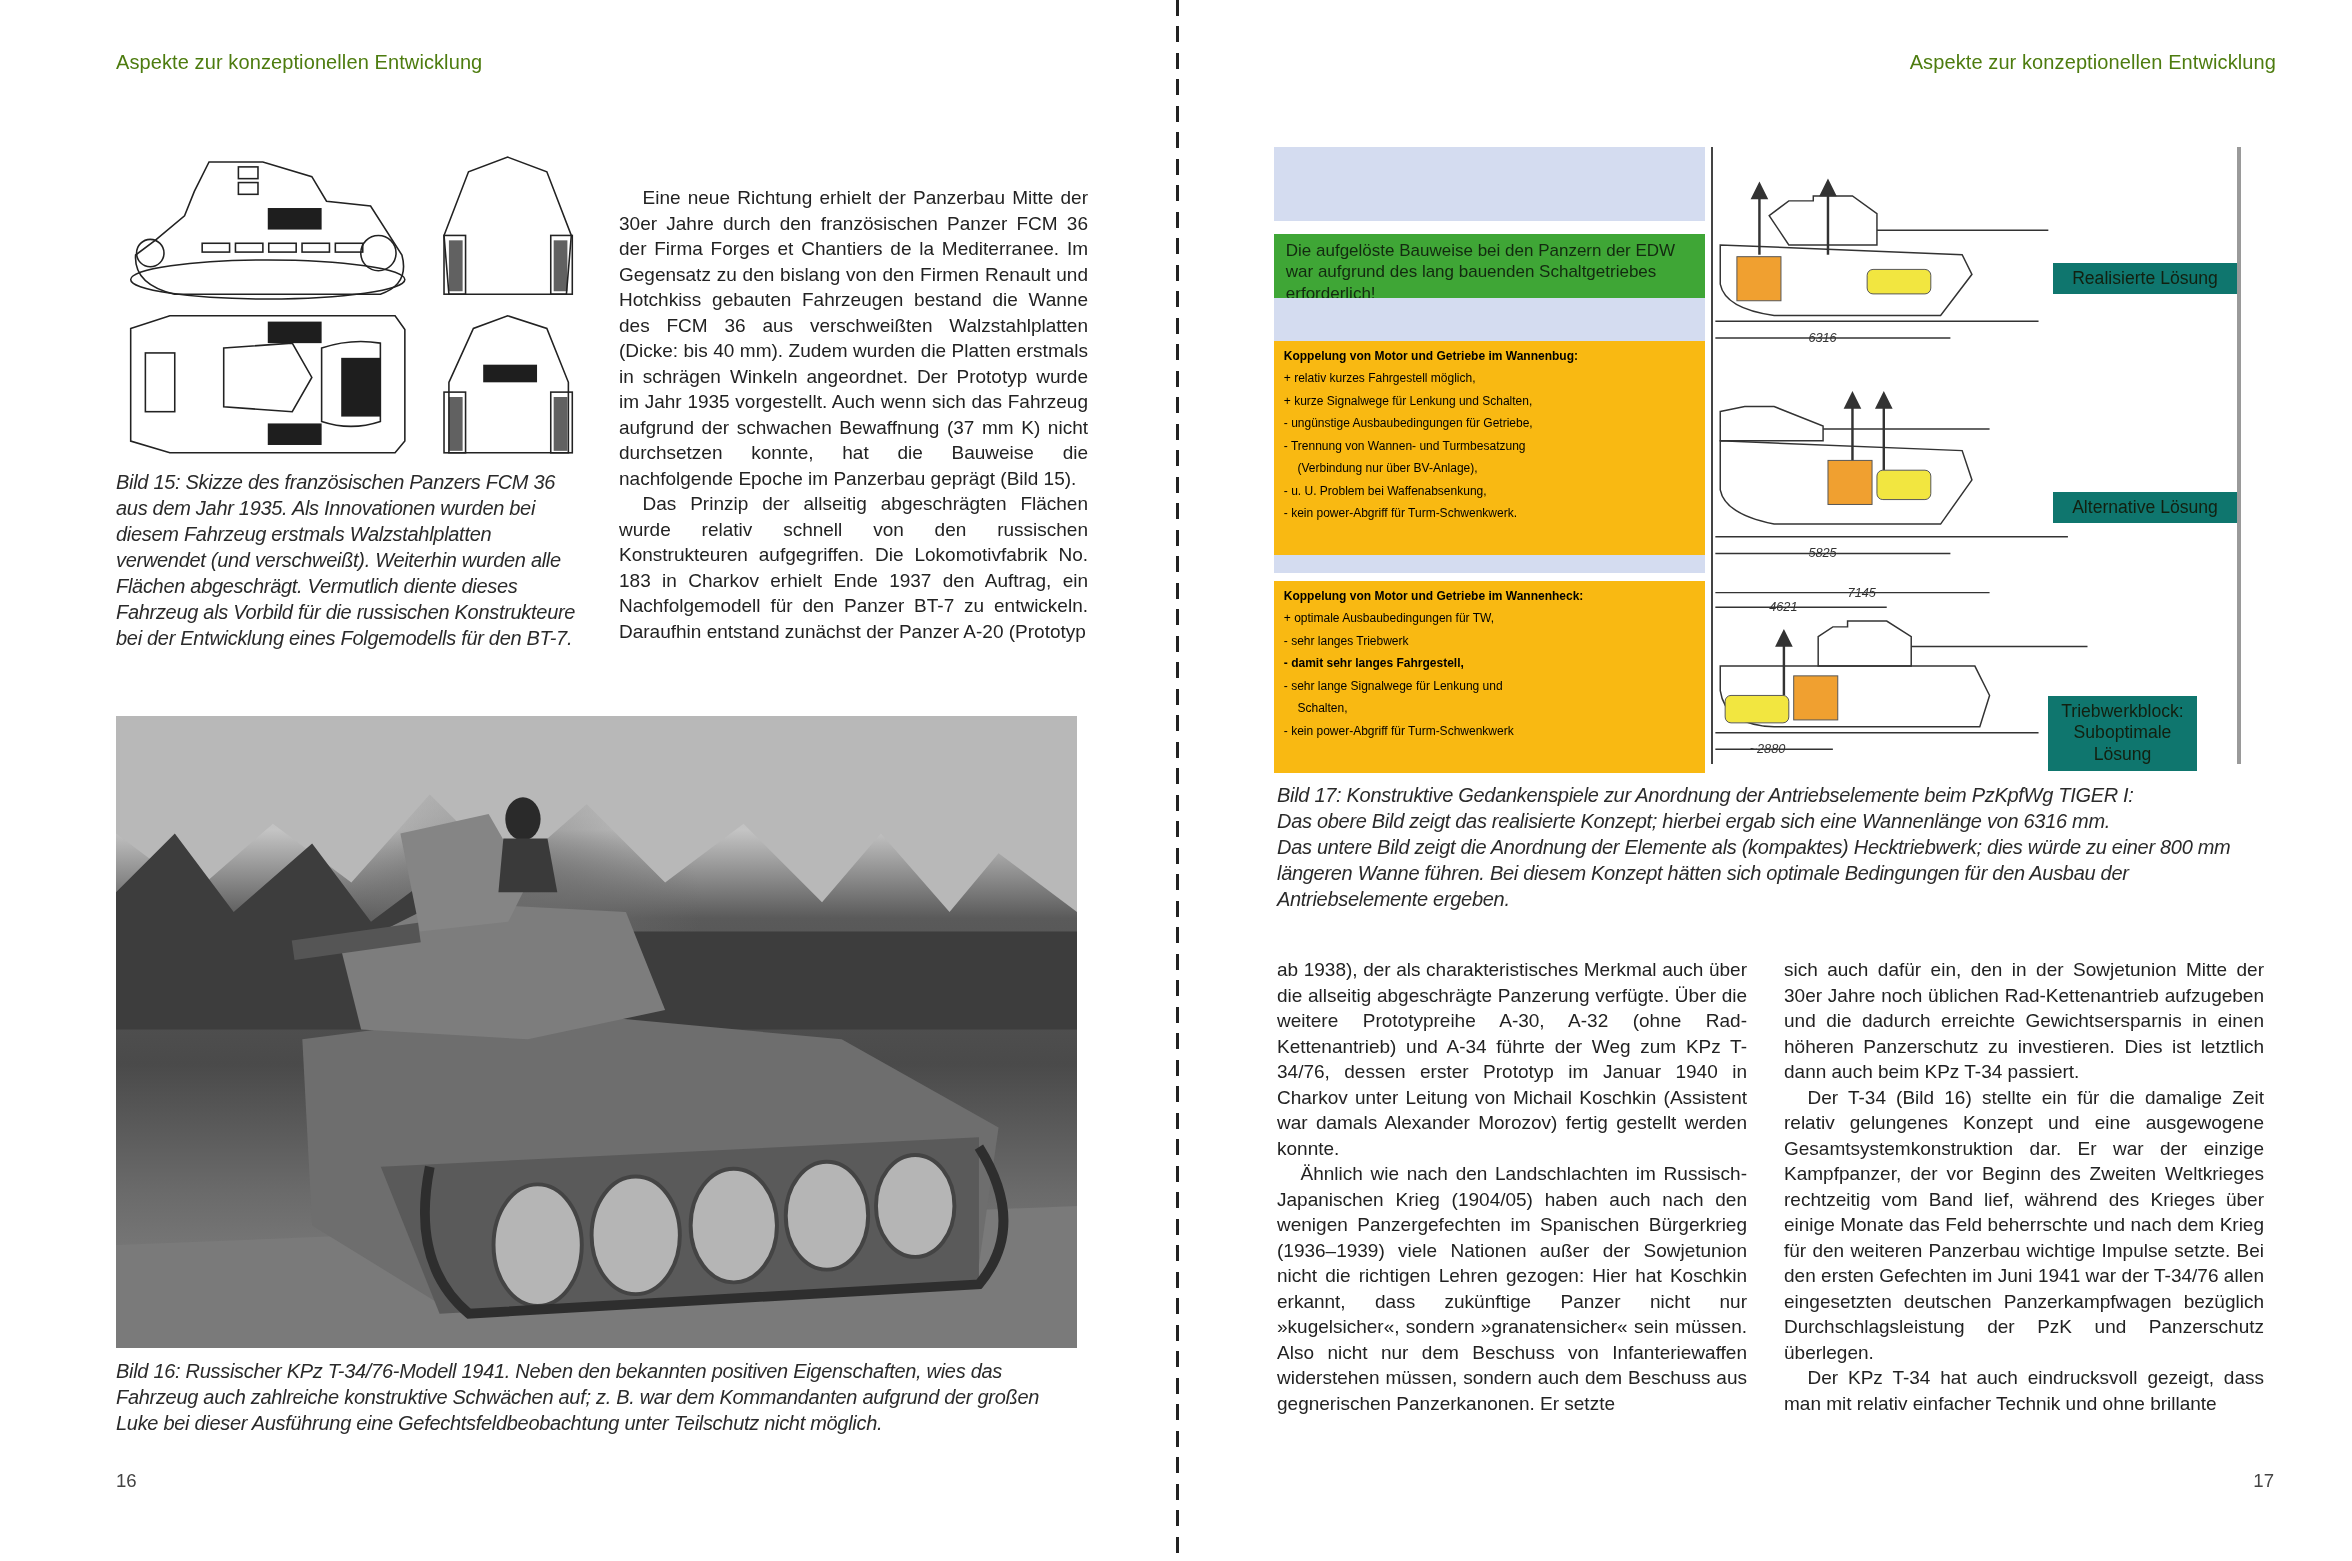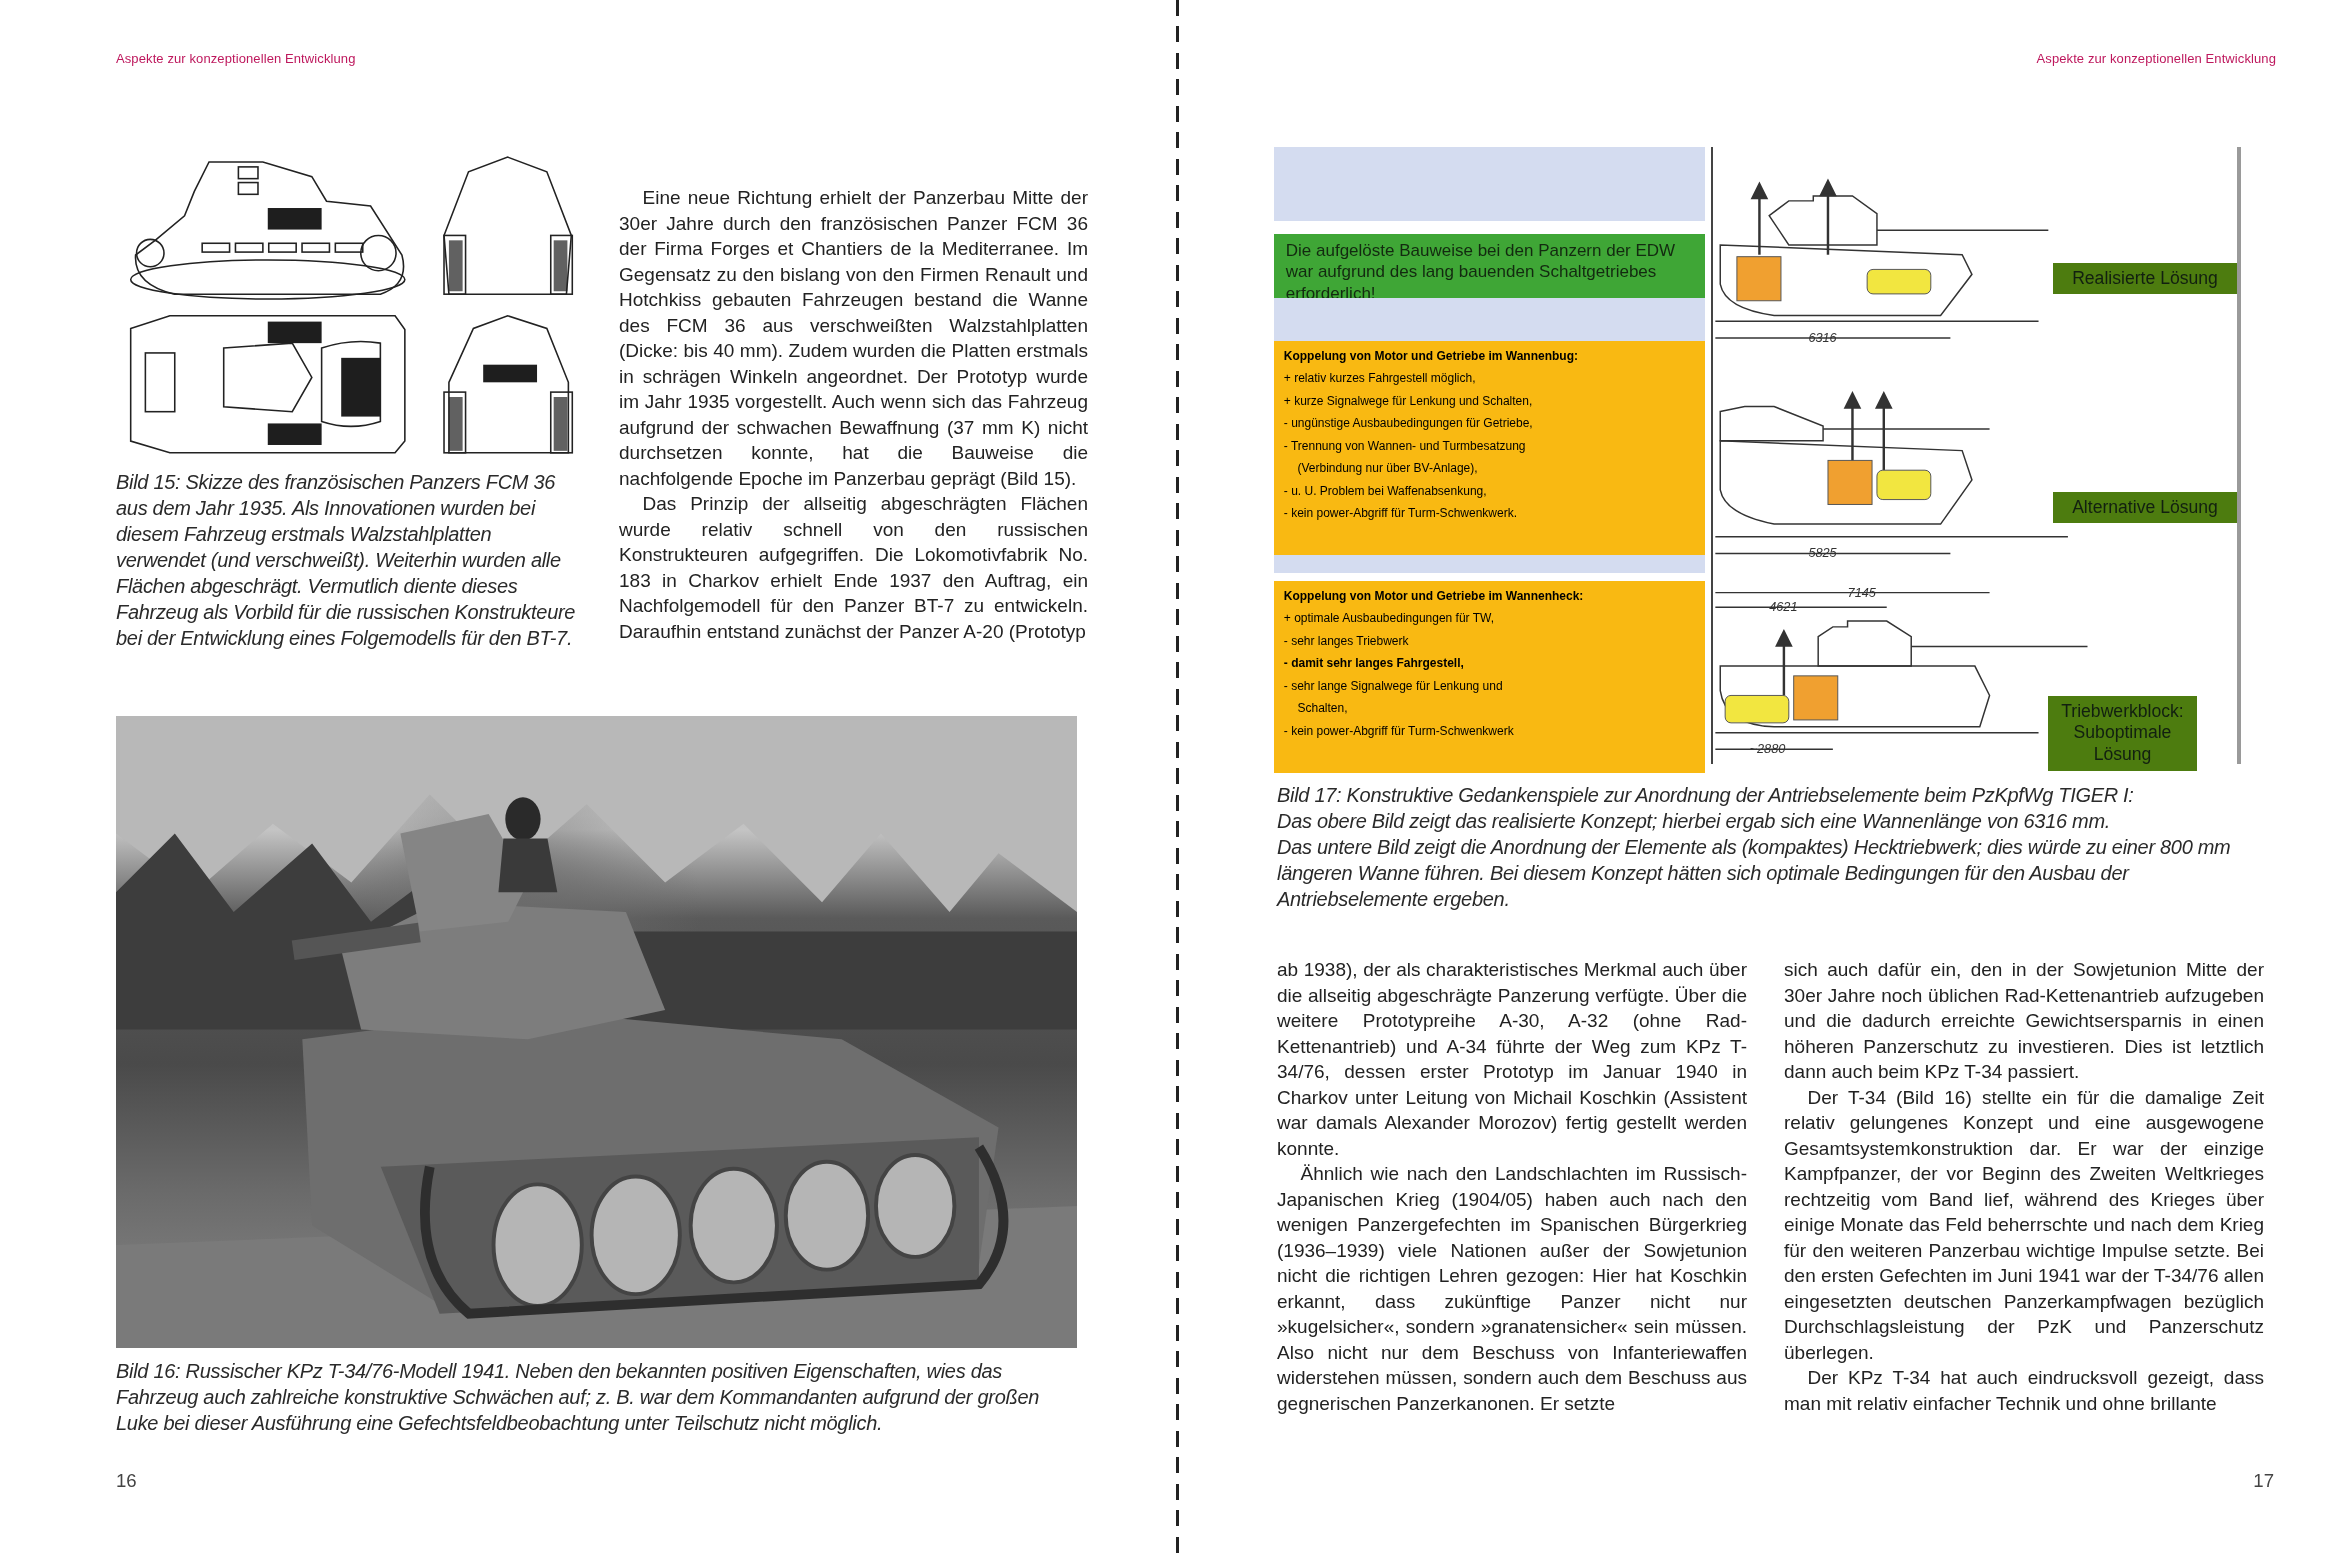--- a/index.html
+++ b/index.html
@@ -9,21 +9,21 @@
   .page { position: absolute; top: 0; height: 1561px; }
   .page-left { left: 0; width: 1176px; }
   .page-right { left: 1179px; width: 1173px; }
 
   .divider {
     position: absolute; left: 1176px; top: 0; width: 2.9px; height: 1561px;
     background: repeating-linear-gradient(to bottom, #222 0 15.7px, transparent 15.7px 26.5px);
   }
 
   .running-head {
-    position: absolute; top: 51px; font-size: 13px; color: #be185d; letter-spacing: 0.1px;
+    position: absolute; top: 51px; font-size: 20px; color: #4d7c0f; letter-spacing: 0.1px;
   }
   .page-left .running-head { left: 116px; }
   .page-right .running-head { right: 76px; }
 
   .page-num { position: absolute; top: 1470px; font-size: 18.6px; color: #444; }
   .page-left .page-num { left: 116px; }
   .page-right .page-num { right: 78px; }
 
   .body-col {
     position: absolute; font-size: 19px; line-height: 25.5px; text-align: justify;
@@ -61,21 +61,21 @@
   .diagram .box-orange {
     position: absolute; left: 0; width: 431px; background: #f9b912; color: #000000;
     font-size: 12px; line-height: 22.5px; padding: 3.9px 9.8px;
   }
   .diagram .box-orange .head { font-weight: bold; }
   .diagram .box-orange .bold { font-weight: bold; }
   .diagram .box-orange .indent { padding-left: 13.7px; }
   .diagram .vline { position: absolute; left: 437px; width: 2px; background: #444; }
   .diagram .drawings { position: absolute; left: 441px; top: 0; width: 461px; height: 617px; }
   .diagram .label-green {
-    position: absolute; background: #4d7c0f; color: #122010; font-size: 17.6px; line-height: 21.6px;
+    position: absolute; background: #0f766e; color: #122010; font-size: 17.6px; line-height: 21.6px;
     text-align: center; padding: 4.9px 7.8px;
   }
   .diagram .right-bar { position: absolute; left: 963px; top: 0; width: 3.9px; height: 617px; background: #9a9a9a; }
 </style>
 </head>
 <body>
 
 <div class="page page-left">
   <div class="running-head">Aspekte zur konzeptionellen Entwicklung</div>
 

